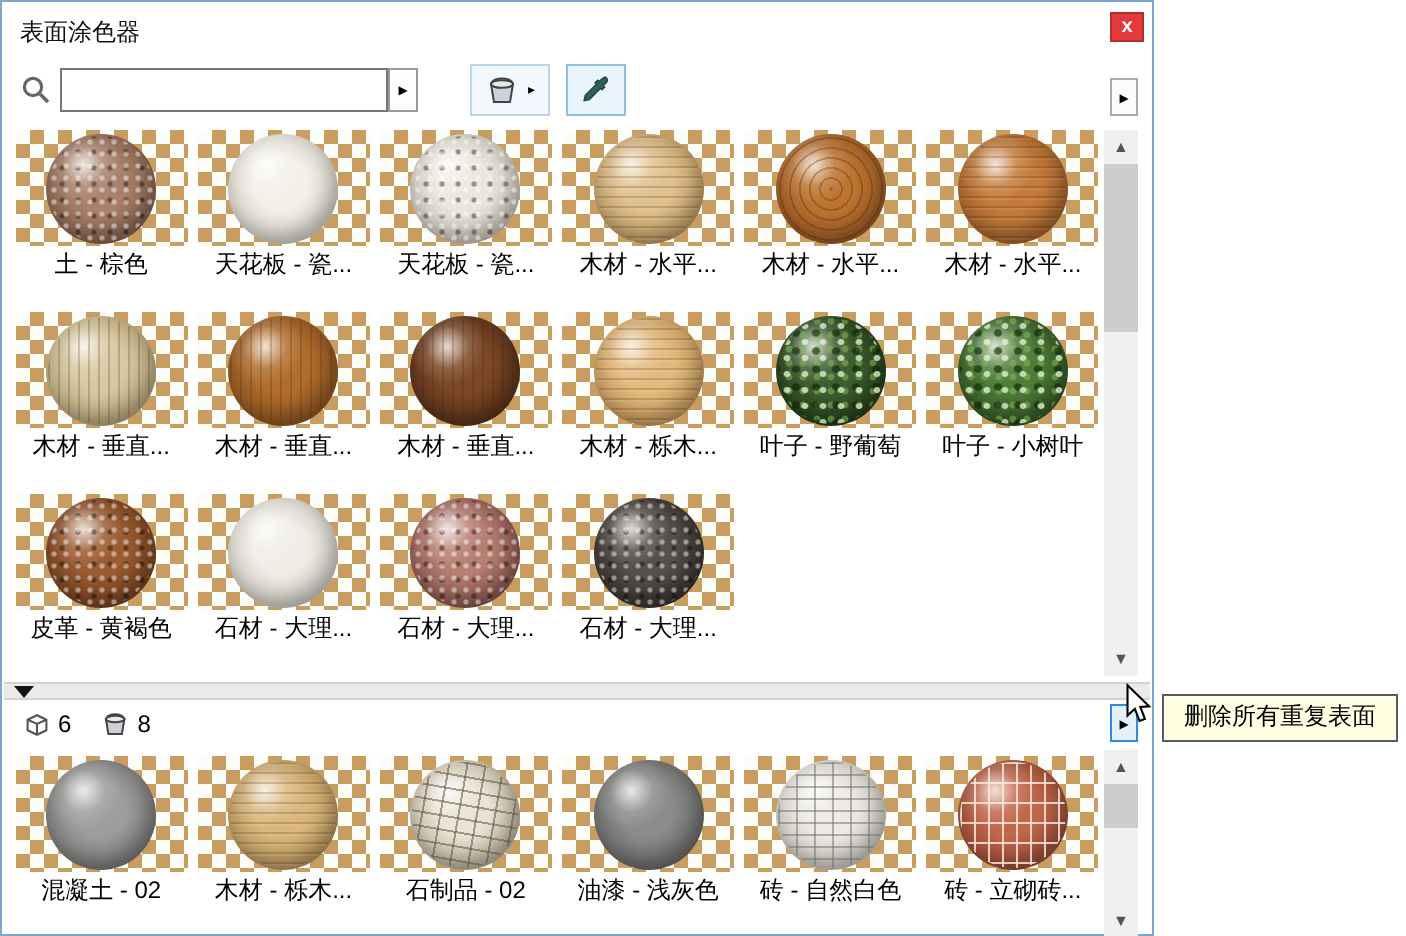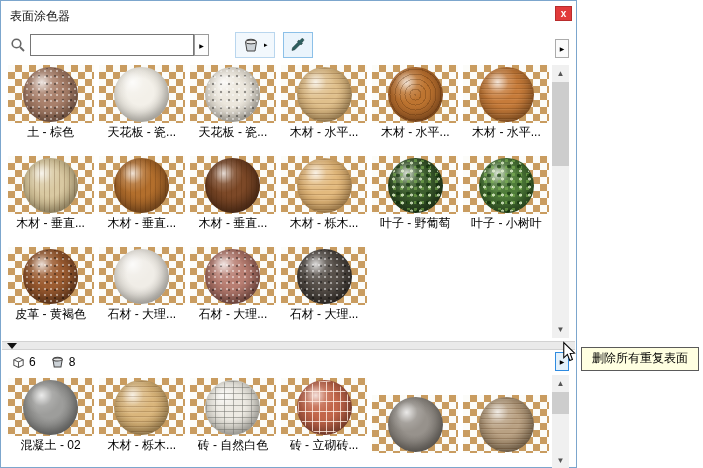--- a/index.html
+++ b/index.html
@@ -296,20 +296,32 @@
         <div class="label">混凝土 - 02</div>
       </div>
       <div class="tile">
         <div class="thumb">
           <div class="sphere tex-stripes-h" style="--c1: #dab67c; --c2: #9a7a46;"></div>
         </div>
         <div class="label">木材 - 栎木...</div>
       </div>
       <div class="tile">
         <div class="thumb">
+          <div class="sphere tex-stone" style="--c1: #e9e3d5; --c2: #93876f;"></div>
+        </div>
+        <div class="label">石制品 - 02</div>
+      </div>
+      <div class="tile">
+        <div class="thumb">
+          <div class="sphere tex-none" style="--c1: #8b8b89; --c2: #4f4f4d;"></div>
+        </div>
+        <div class="label">油漆 - 浅灰色</div>
+      </div>
+      <div class="tile">
+        <div class="thumb">
           <div class="sphere tex-brick-dark" style="--c1: #edeae3; --c2: #a6a49b;"></div>
         </div>
         <div class="label">砖 - 自然白色</div>
       </div>
       <div class="tile">
         <div class="thumb">
           <div class="sphere tex-brick-light" style="--c1: #c2664a; --c2: #73392a;"></div>
         </div>
         <div class="label">砖 - 立砌砖...</div>
       </div>

